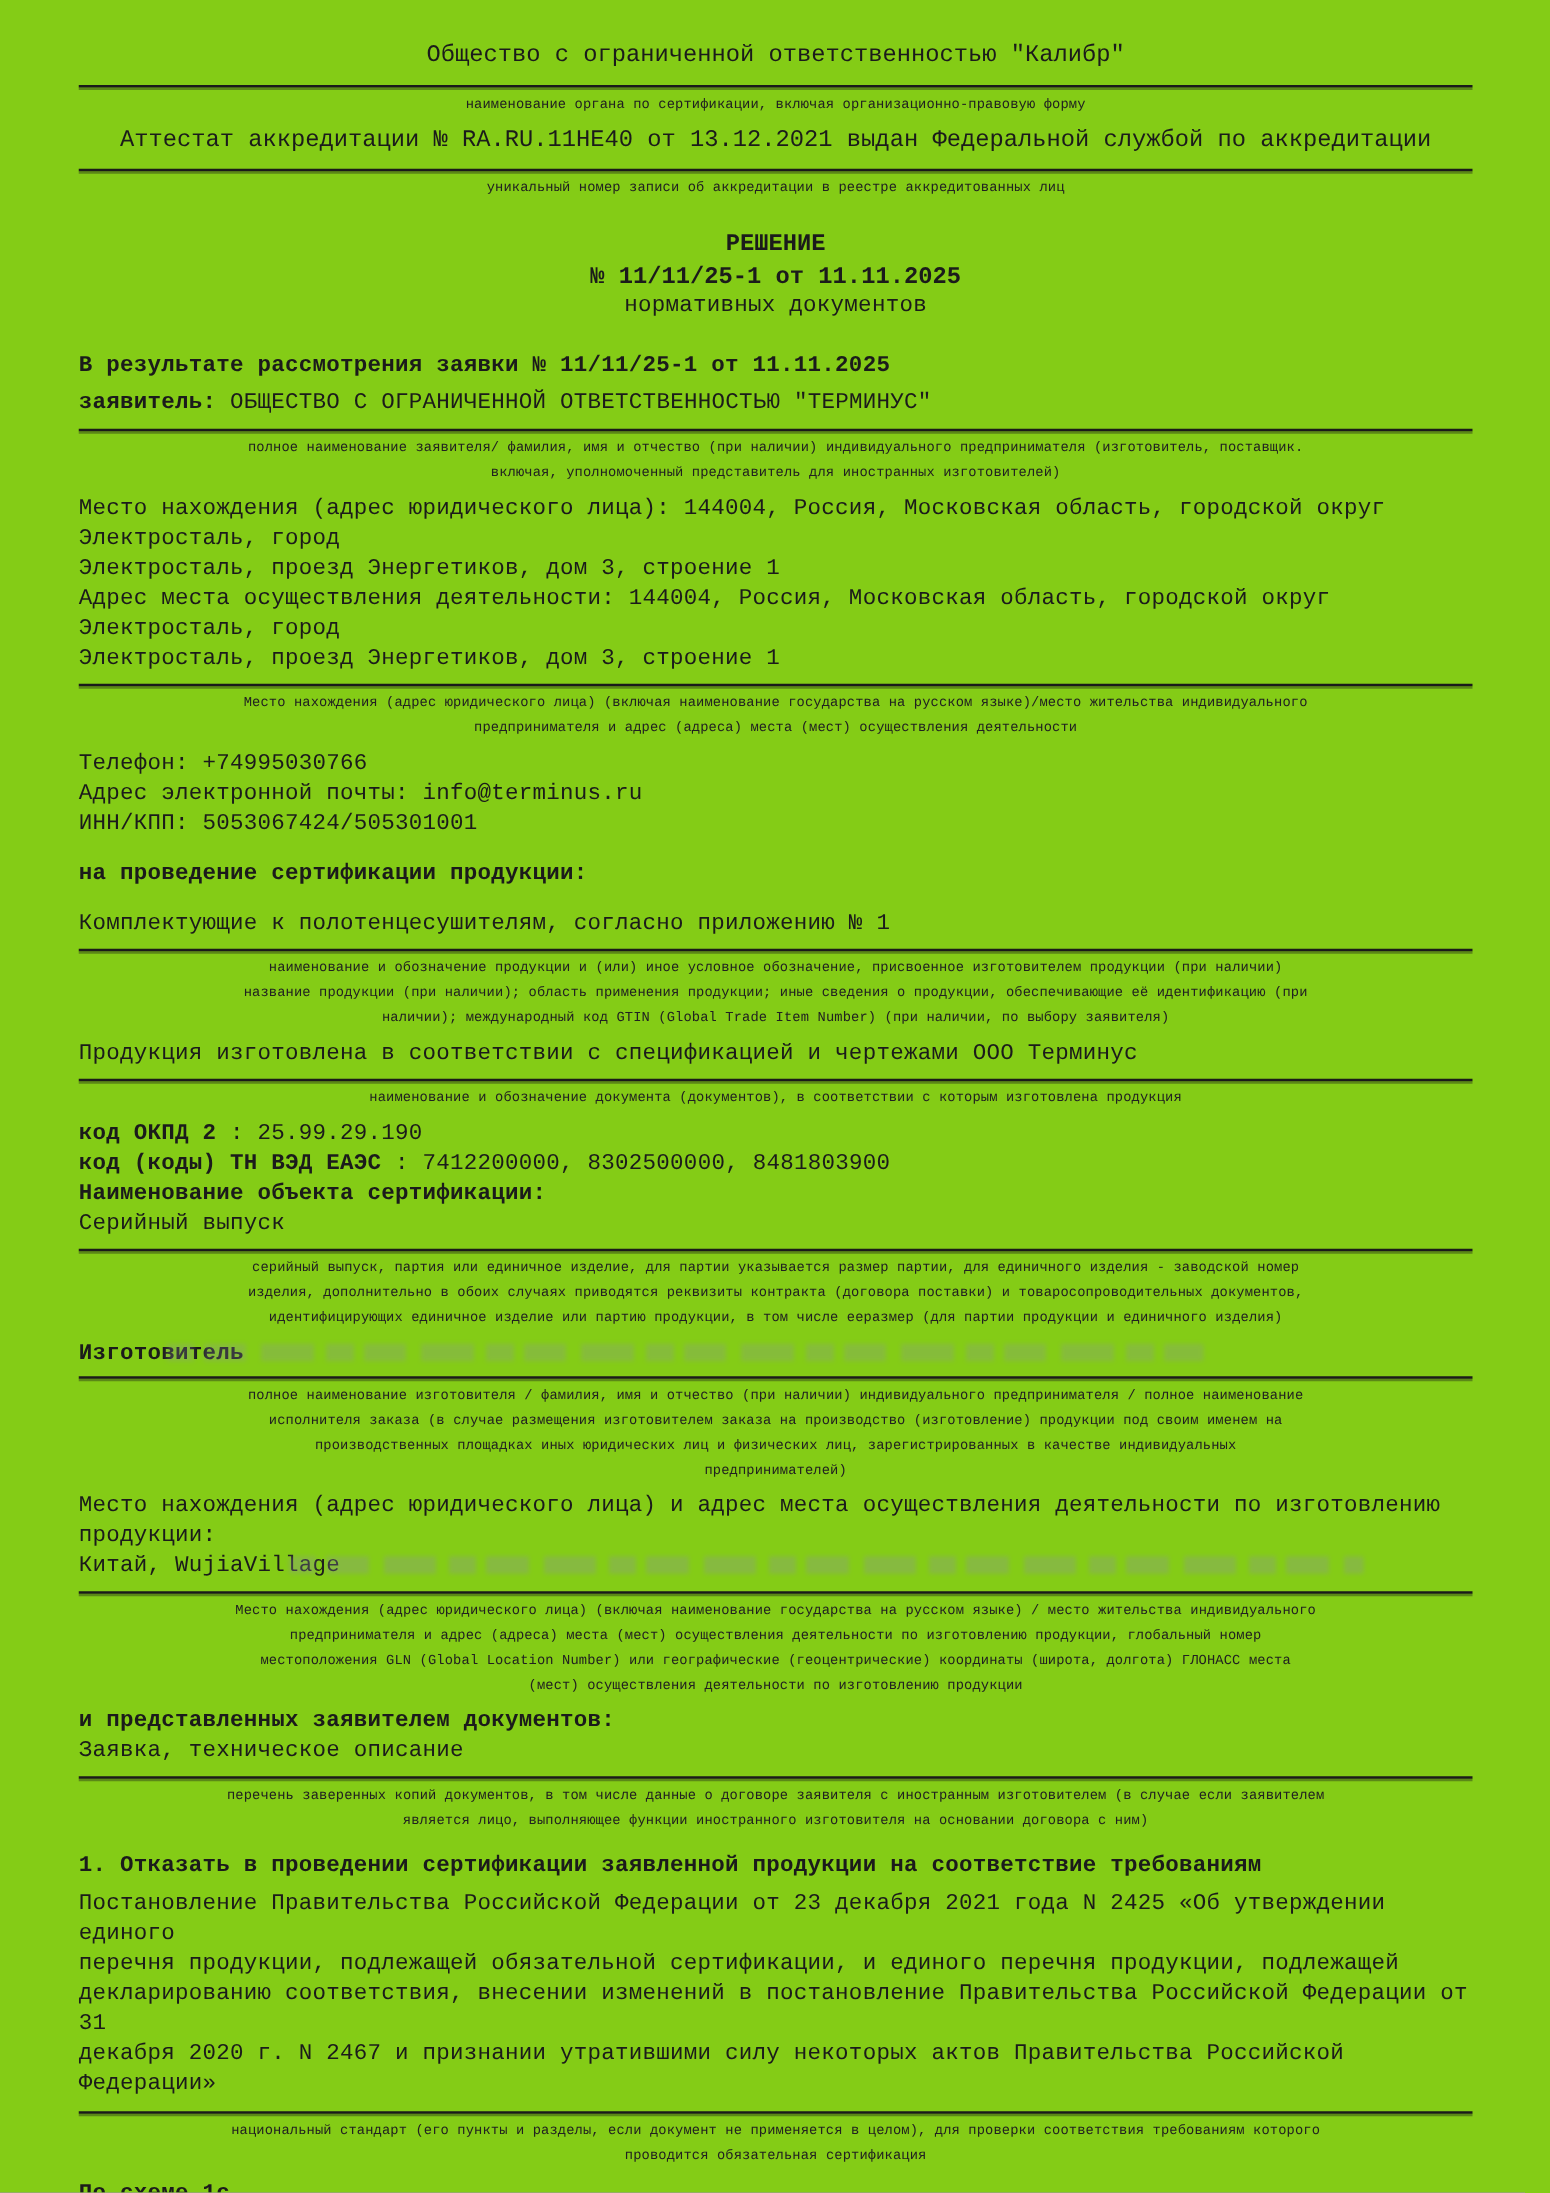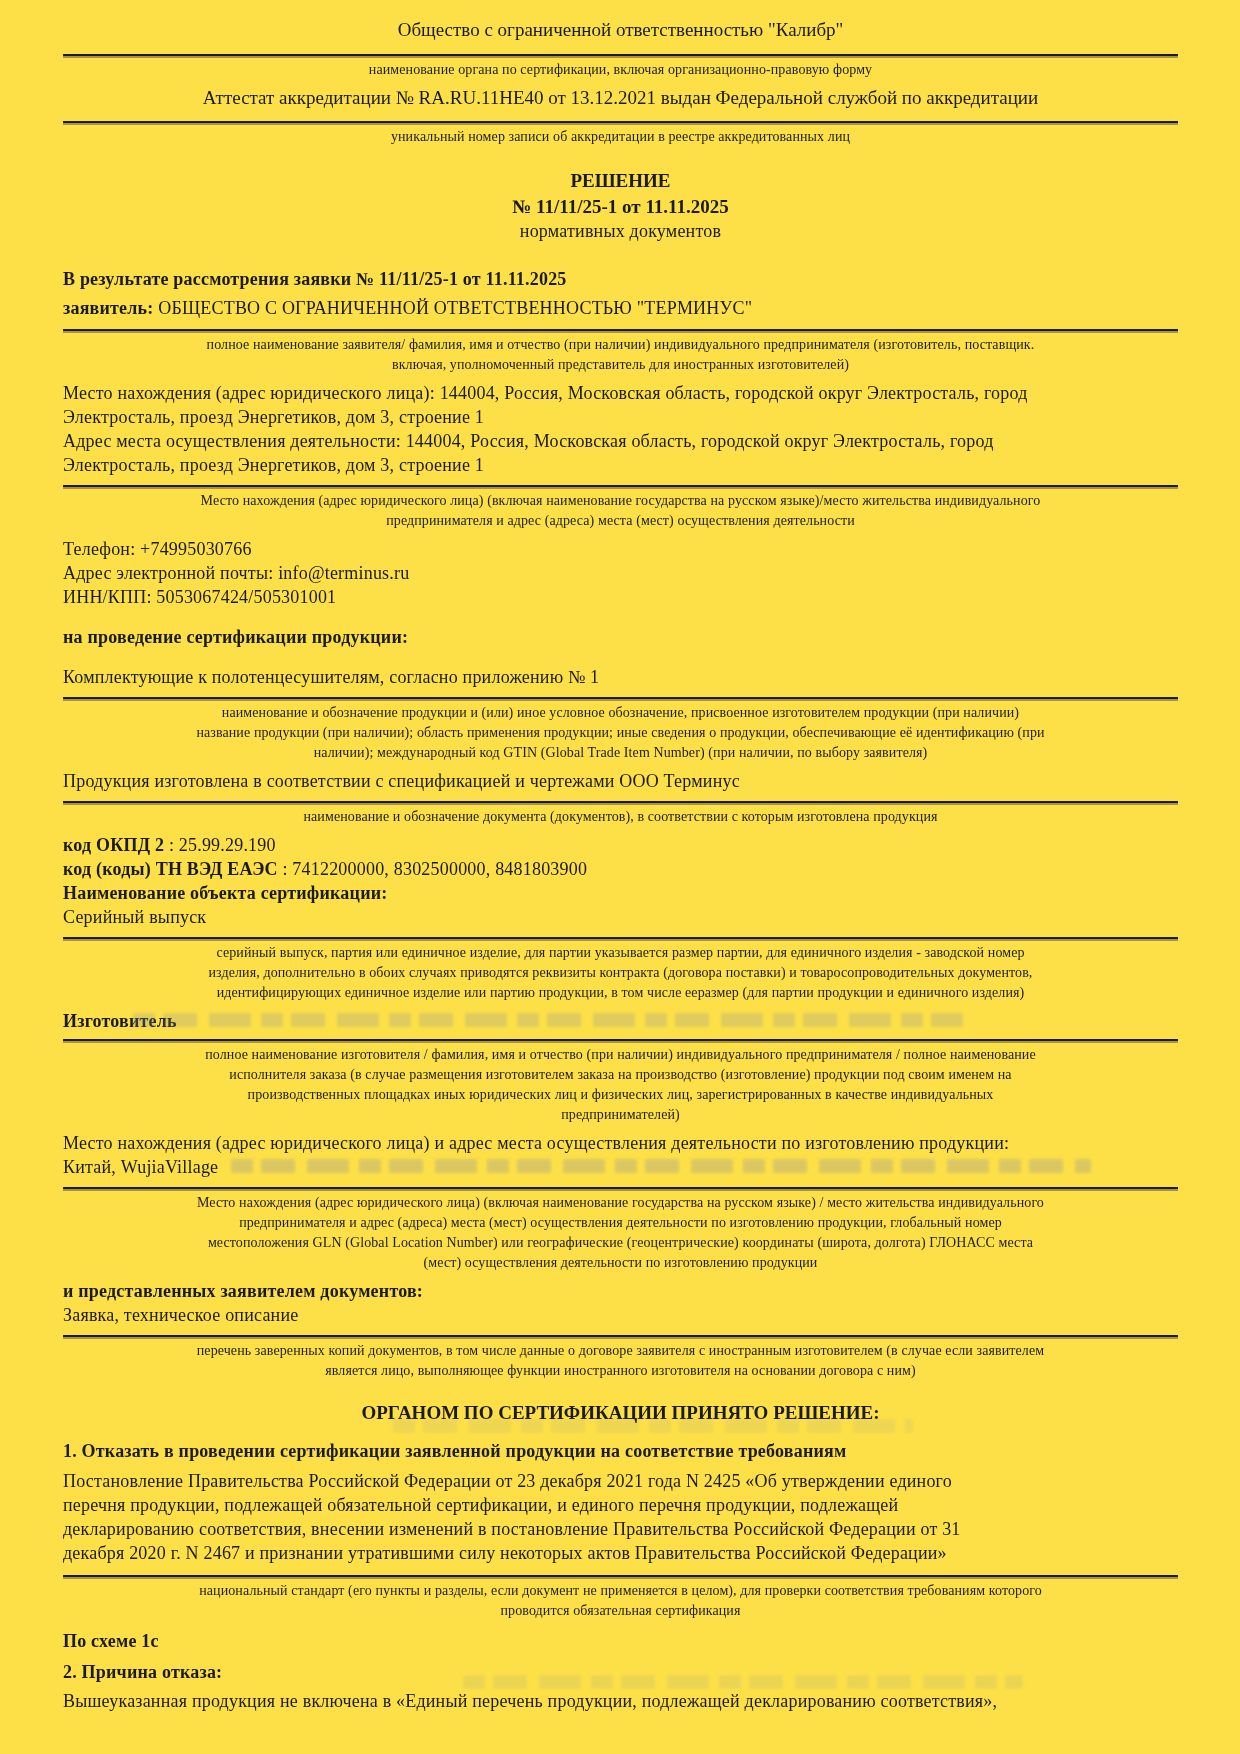--- a/index.html
+++ b/index.html
@@ -1,31 +1,31 @@
 <!DOCTYPE html>
 <html lang="ru"><head>
 <meta charset="utf-8">
 <style>
   html,body { margin:0; padding:0; background:#9b9b9b; }
   .page {
     position:relative;
     width:1240px; height:1754px;
     margin:0 auto;
-    background:#fde047;
+    background:#84cc16;
     box-sizing:border-box;
-    padding:18px 62px 0 63px;
-    font-family:Liberation Serif, serif;
+    padding:32px 62px 0 63px;
+    font-family:Liberation Mono, monospace;
     color:#1b1b1b;
     overflow:hidden;
   }
   .t   { font-size:18px; line-height:24px; letter-spacing:.2px; }
   .big { font-size:19px; line-height:24px; }
   .b   { font-weight:bold; }
   .c   { text-align:center; }
-  .cap { font-size:14px; line-height:20px; text-align:center; color:#212121; letter-spacing:.1px; }
+  .cap { font-size:11px; line-height:20px; text-align:center; color:#212121; letter-spacing:.1px; }
   .rule {
     height:2px; background:#1a1a1a;
     box-shadow:0 2px 0 rgba(26,26,26,.38);
   }
   .rel { position:relative; }
   .ghost {
     position:absolute; height:14px; pointer-events:none;
     filter:blur(1.6px); opacity:.26; border-radius:2px;
     background:repeating-linear-gradient(90deg,
       #8b91a0 0 22px, rgba(139,145,160,0) 22px 30px,
@@ -111,24 +111,20 @@
   <div class="cap">предпринимателя и адрес (адреса) места (мест) осуществления деятельности по изготовлению продукции, глобальный номер</div>
   <div class="cap">местоположения GLN (Global Location Number) или географические (геоцентрические) координаты (широта, долгота) ГЛОНАСС места</div>
   <div class="cap">(мест) осуществления деятельности по изготовлению продукции</div>
 
   <div class="t b" style="margin-top:6px">и представленных заявителем документов:</div>
   <div class="t">Заявка, техническое описание</div>
   <div class="rule" style="margin-top:8px"></div>
   <div class="cap" style="margin-top:4px">перечень заверенных копий документов, в том числе данные о договоре заявителя с иностранным изготовителем (в случае если заявителем</div>
   <div class="cap">является лицо, выполняющее функции иностранного изготовителя на основании договора с ним)</div>
 
-  <div class="big c b rel" style="margin-top:20px">
-    <span>ОРГАНОМ ПО СЕРТИФИКАЦИИ ПРИНЯТО РЕШЕНИЕ:</span>
-    <span class="ghost" style="left:330px; width:520px; top:18px; opacity:.12"></span>
-  </div>
   <div class="t b" style="margin-top:14px">1. Отказать в проведении сертификации заявленной продукции на соответствие требованиям</div>
   <div class="t" style="margin-top:6px">Постановление Правительства Российской Федерации от 23 декабря 2021 года N 2425 «Об утверждении единого</div>
   <div class="t">перечня продукции, подлежащей обязательной сертификации, и единого перечня продукции, подлежащей</div>
   <div class="t">декларированию соответствия, внесении изменений в постановление Правительства Российской Федерации от 31</div>
   <div class="t">декабря 2020 г. N 2467 и признании утратившими силу некоторых актов Правительства Российской Федерации»</div>
   <div class="rule" style="margin-top:10px"></div>
   <div class="cap" style="margin-top:4px">национальный стандарт (его пункты и разделы, если документ не применяется в целом), для проверки соответствия требованиям которого</div>
   <div class="cap">проводится обязательная сертификация</div>
   <div class="t b" style="margin-top:8px">По схеме 1с</div>
   <div class="t b" style="margin-top:7px">2. Причина отказа:</div>

